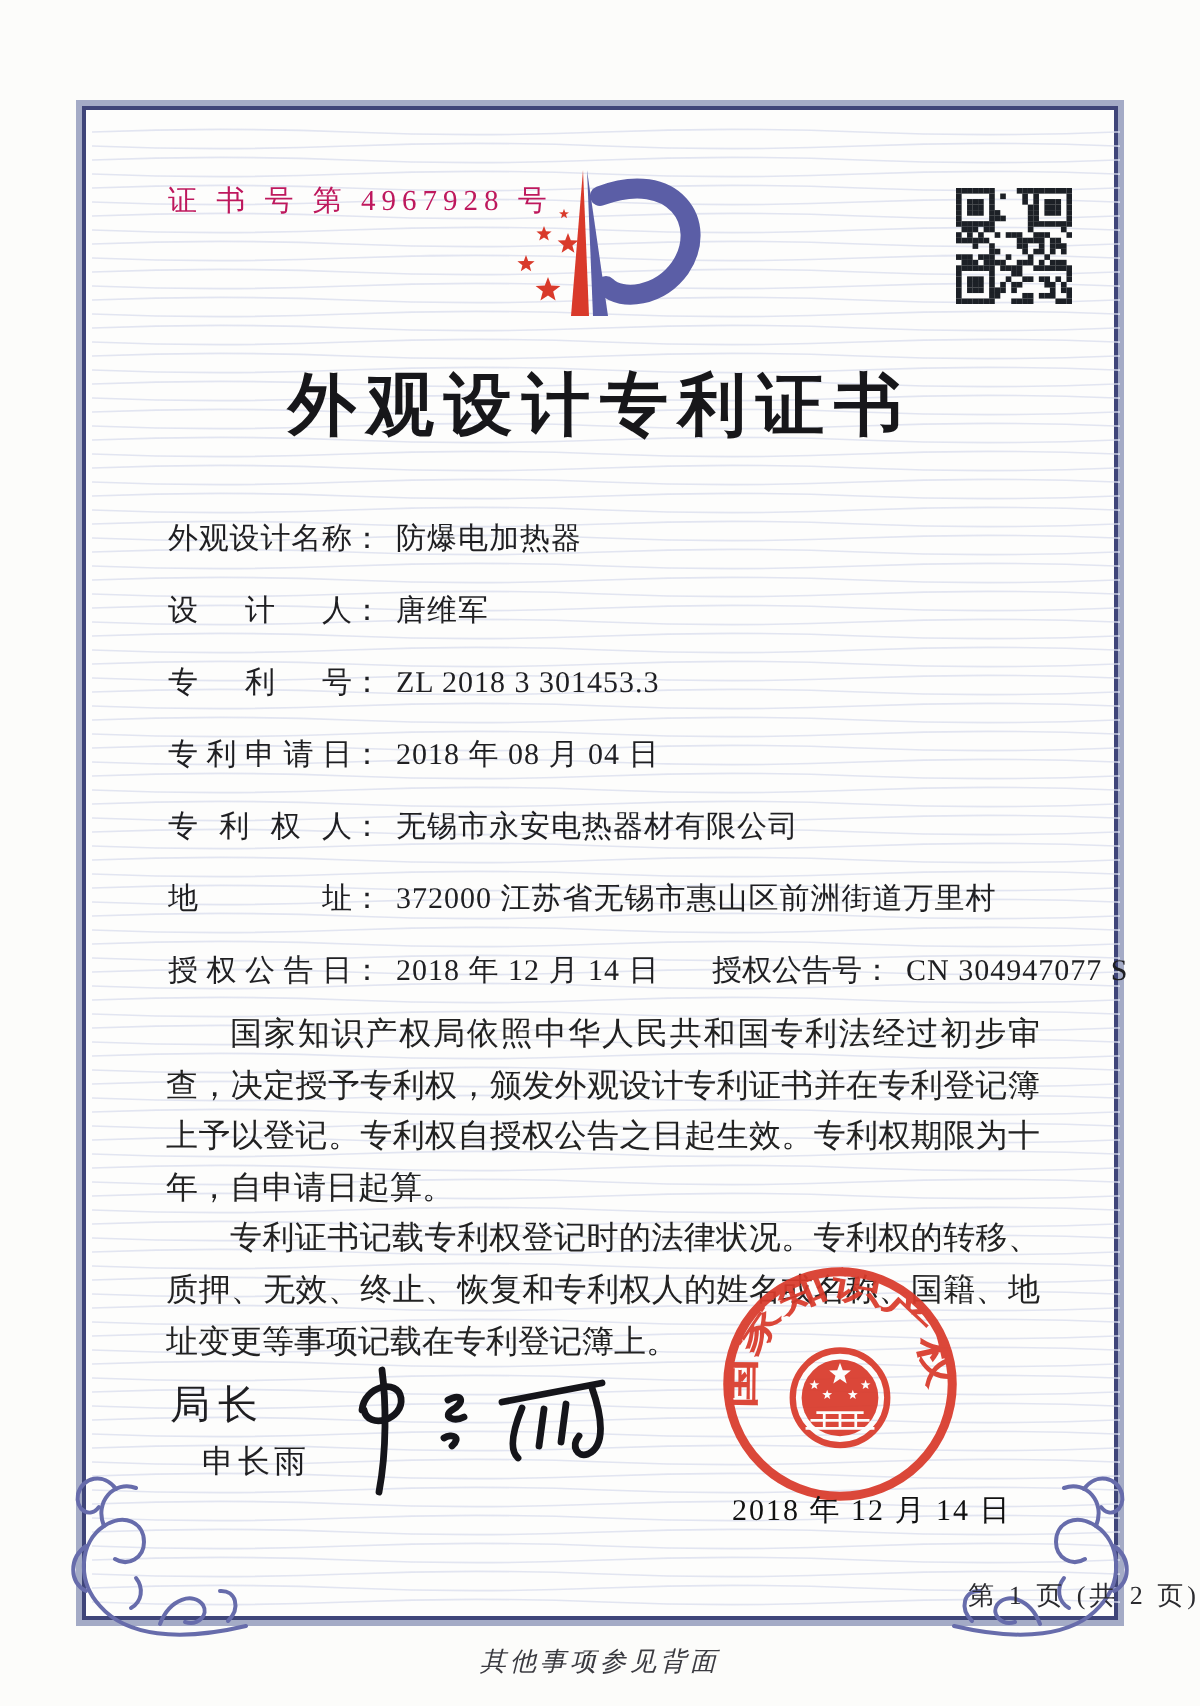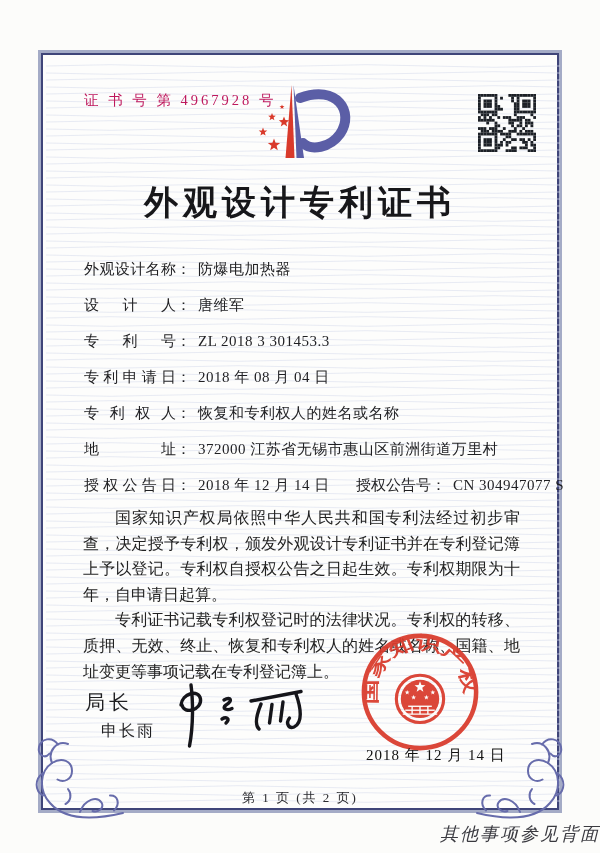--- a/index.html
+++ b/index.html
@@ -49,26 +49,26 @@
   .body-text p { text-indent:2em; }
   
   .signer-title { position:absolute; left:85px; top:689px; font-size:20px; letter-spacing:4px; }
   .signer-name  { position:absolute; left:85px; top:721px; font-size:16px; letter-spacing:2px;margin-left:16px; }
   .autograph { position:absolute; left:172px; top:670px; width:152px; height:92px; }
   
   .seal { position:absolute; left:356px; top:628px; width:128px; height:128px; opacity:.93; }
   .seal-date { position:absolute; left:366px; top:746px; font-size:15px; letter-spacing:1px; color:#111; }
   
   .page-indicator {
-    position:absolute; left:0; top:789px; width:100%; text-align:center;
+    position:absolute; left:0; top:789px; width:100%; text-align:right;
     font-size:13px; letter-spacing:2px; color:#2a2a2e;
   }
   .back-note {
-    position:absolute; left:0; top:822px; width:100%; text-align:right;
-    font-size:18px; letter-spacing:2px; color:#3a3a40; font-style:italic;
+    position:absolute; left:0; top:822px; width:100%; text-align:center;
+    font-size:13px; letter-spacing:2px; color:#3a3a40; font-style:italic;
   }
   .ornament { position:absolute; width:100px; height:92px; }
   .orn-left  { left:27px; top:733px; }
   .orn-right { left:473px; top:733px; transform:scaleX(-1); }
 </style>
 </head>
 <body>
 
 <div class="page">
 
@@ -439,21 +439,21 @@
   <div class="field-row" style="top:296px">
     <span class="flabel">设计人</span><span class="fcolon">：</span><span class="fvalue">唐维军</span>
   </div>
   <div class="field-row" style="top:332px">
     <span class="flabel">专利号</span><span class="fcolon">：</span><span class="fvalue">ZL 2018 3 301453.3</span>
   </div>
   <div class="field-row" style="top:368px">
     <span class="flabel">专利申请日</span><span class="fcolon">：</span><span class="fvalue">2018 年 08 月 04 日</span>
   </div>
   <div class="field-row" style="top:404px">
-    <span class="flabel">专利权人</span><span class="fcolon">：</span><span class="fvalue">恢复和专利权人的姓名或名称</span>
+    <span class="flabel">专利权人</span><span class="fcolon">：</span><span class="fvalue">无锡市永安电热器材有限公司</span>
   </div>
   <div class="field-row" style="top:440px">
     <span class="flabel">地址</span><span class="fcolon">：</span><span class="fvalue">372000 江苏省无锡市惠山区前洲街道万里村</span>
   </div>
   <div class="field-row" style="top:476px">
     <span class="flabel">授权公告日</span><span class="fcolon">：</span><span class="fvalue">2018 年 12 月 14 日</span>
     <span class="grant-pair">
       <span>授权公告号</span><span class="fcolon">：</span><span class="fvalue">CN 304947077 S</span>
     </span>
   </div>

